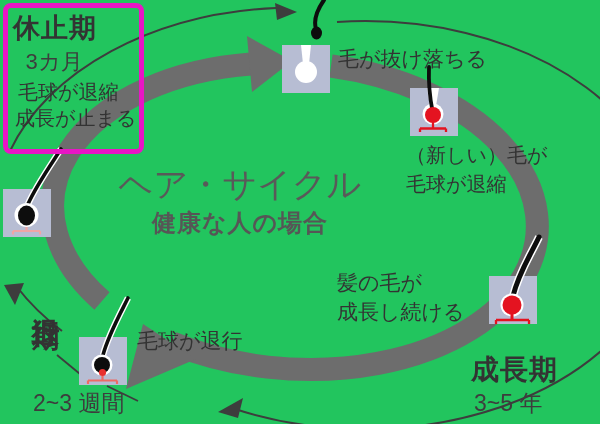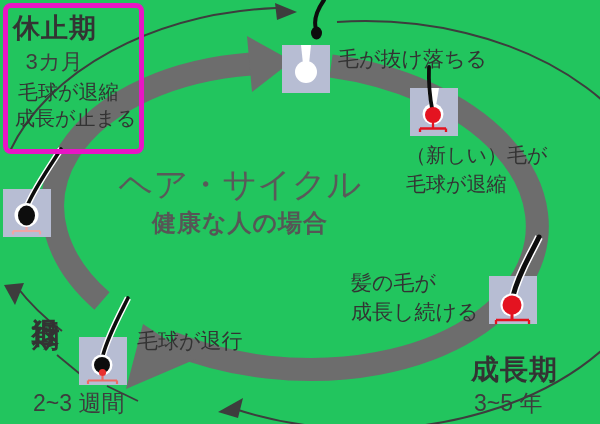--- a/index.html
+++ b/index.html
@@ -19,21 +19,21 @@
     border:5px solid #e815c5;border-radius:8px;background:transparent;
   }
   #resting-title{position:absolute;left:5px;top:2px;font-size:27px;font-weight:bold;letter-spacing:1px;}
   #resting-duration{position:absolute;left:17px;top:39px;font-size:22px;color:#3d3d3d;font-family:Liberation Mono, monospace;}
   #resting-note1{position:absolute;left:10px;top:71px;font-size:20px;}
   #resting-note2{position:absolute;left:7px;top:97px;font-size:20px;}
   #cycle-title{left:115px;top:162px;width:250px;text-align:center;font-size:34px;color:#595959;}
   #cycle-subtitle{left:115px;top:207px;width:250px;text-align:center;font-size:24px;font-weight:bold;color:#565656;letter-spacing:1px;}
   #label-shed{left:338px;top:45px;}
   #label-newhair{left:406px;top:141px;font-size:20px;line-height:29px;}
-  #label-growing{left:351px;top:268px;line-height:29px;}
+  #label-growing{left:337px;top:268px;line-height:29px;}
   #growth-name{left:471px;top:351px;}
   #growth-duration{left:474px;top:388px;}
   #regression-name{
     left:26px;top:296px;writing-mode:vertical-rl;text-orientation:upright;
     height:100px;letter-spacing:2px;
   }
   #regression-duration{left:1px;top:388px;padding-left:32px;}
   #label-bulb-regression{left:137px;top:327px;}
 </style>
 </head>

